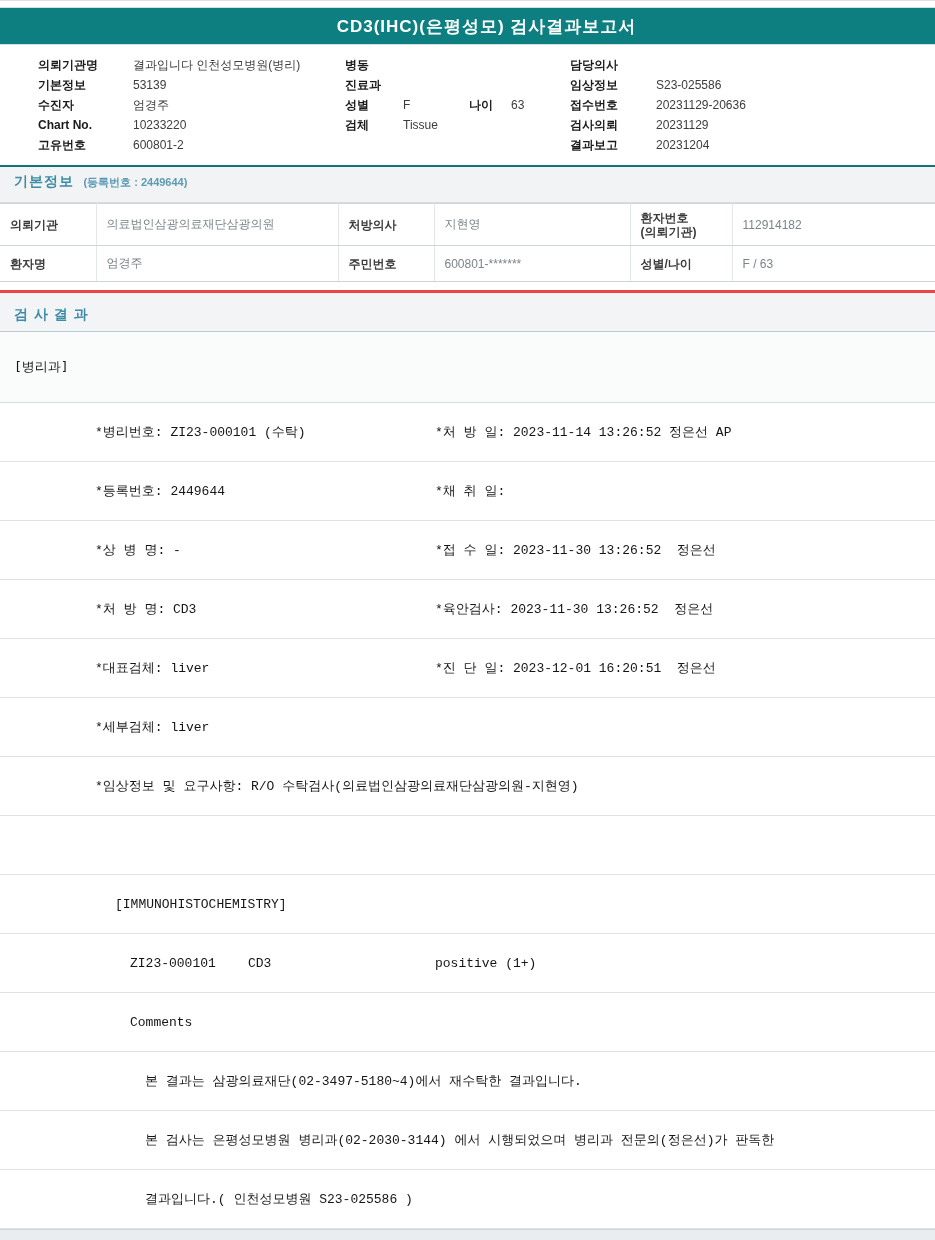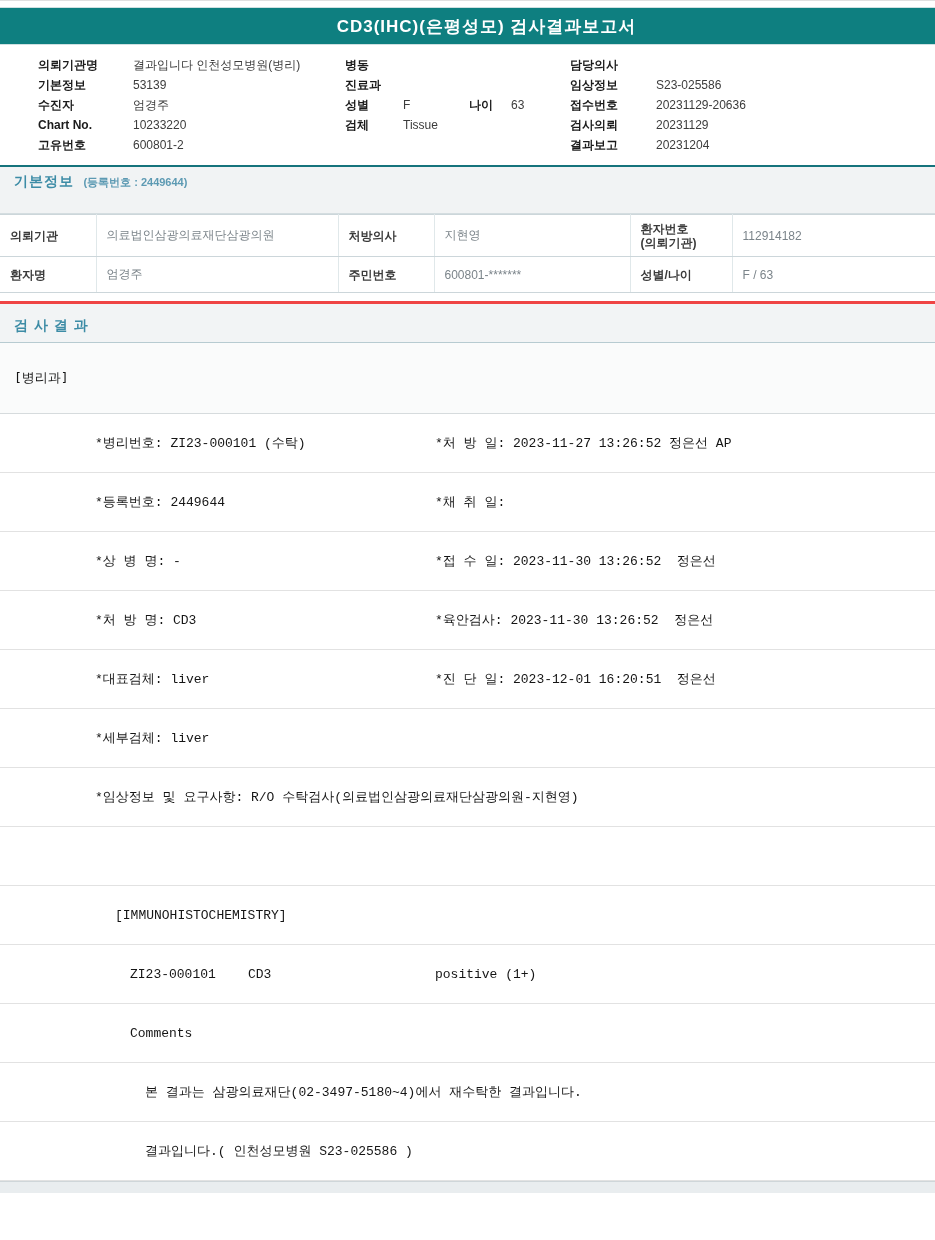--- a/index.html
+++ b/index.html
@@ -30,21 +30,21 @@
   .hcol-mid   { left: 345px; }
   .hcol-mid .hlabel { width: 58px; }
   .hcol-mid .sexv { display: inline-block; width: 66px; }
   .hcol-mid .agel { width: 42px; }
   .hcol-right { left: 570px; }
   .hcol-right .hlabel { width: 86px; }
 
   
   .section-bar {
     border-top: 2px solid #15737c; border-bottom: 1px solid #d4dde0;
-    background: #f1f3f4; height: 49px; line-height: 28px; padding-left: 14px;
+    background: #f1f3f4; height: 38px; line-height: 28px; padding-left: 14px;
   }
   .section-title { color: #3d8ca6; font-weight: bold; font-size: 14px; letter-spacing: 1px; }
   .section-sub { color: #5d9ab3; font-size: 11px; margin-left: 5px; font-weight: bold; }
 
   .section-bar2 {
     margin-top: 8px;
     border-top: 3px solid #ef4444; border-bottom: 1px solid #b7cbd1;
     background: #f2f4f5; height: 42px; line-height: 42px; padding-left: 14px;
   }
 
@@ -161,21 +161,21 @@
   <div class="section-bar2">
     <span class="section-title">검 사 결 과</span>
   </div>
 
   <div class="dept-row">
     <span>[병리과]</span>
   </div>
 
   <div class="rrow">
     <span class="l">*병리번호: ZI23-000101 (수탁)</span>
-    <span class="r">*처 방 일: 2023-11-27 13:26:52 정은선 AP</span>
+    <span class="r">*처 방 일: 2023-11-14 13:26:52 정은선 AP</span>
   </div>
   <div class="rrow">
     <span class="l">*등록번호: 2449644</span>
     <span class="r">*채 취 일:</span>
   </div>
   <div class="rrow">
     <span class="l">*상 병 명: -</span>
     <span class="r">*접 수 일: 2023-11-30 13:26:52  정은선</span>
   </div>
   <div class="rrow">
@@ -207,17 +207,20 @@
     <span class="test">CD3</span>
     <span class="res">positive (1+)</span>
   </div>
   <div class="rrow">
     <span class="cmt">Comments</span>
   </div>
   <div class="rrow">
     <span class="cline">본 결과는 삼광의료재단(02-3497-5180~4)에서 재수탁한 결과입니다.</span>
   </div>
   <div class="rrow">
+    <span class="cline">본 검사는 은평성모병원 병리과(02-2030-3144) 에서 시행되었으며 병리과 전문의(정은선)가 판독한</span>
+  </div>
+  <div class="rrow">
     <span class="cline">결과입니다.( 인천성모병원 S23-025586 )</span>
   </div>
 
   <div class="bottom-strip"></div>
 </div>
 
 </body></html>

